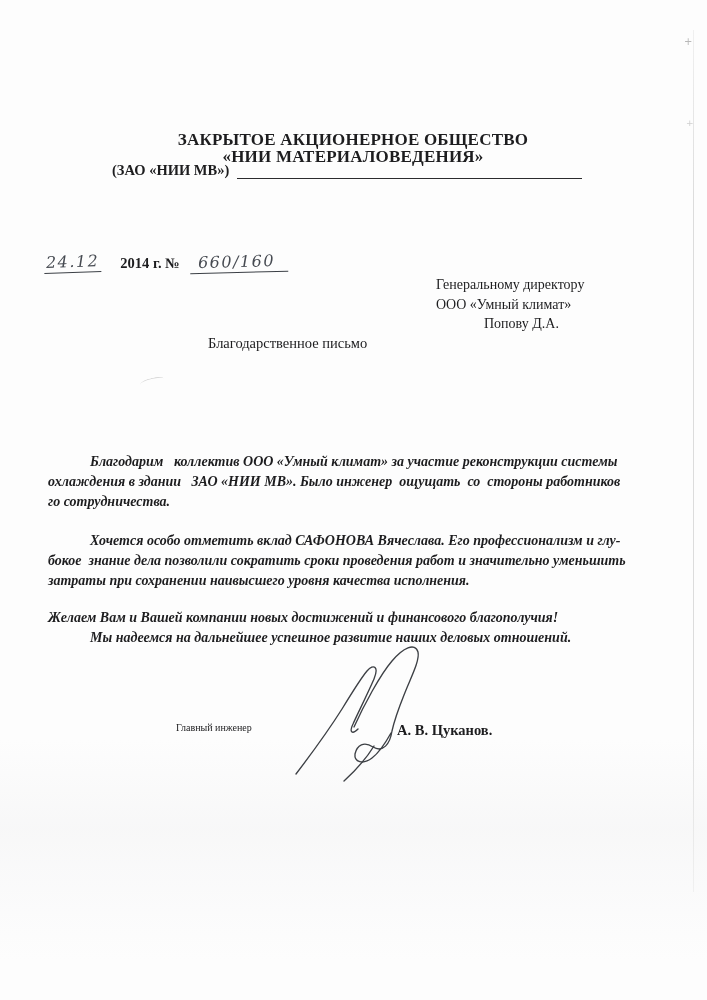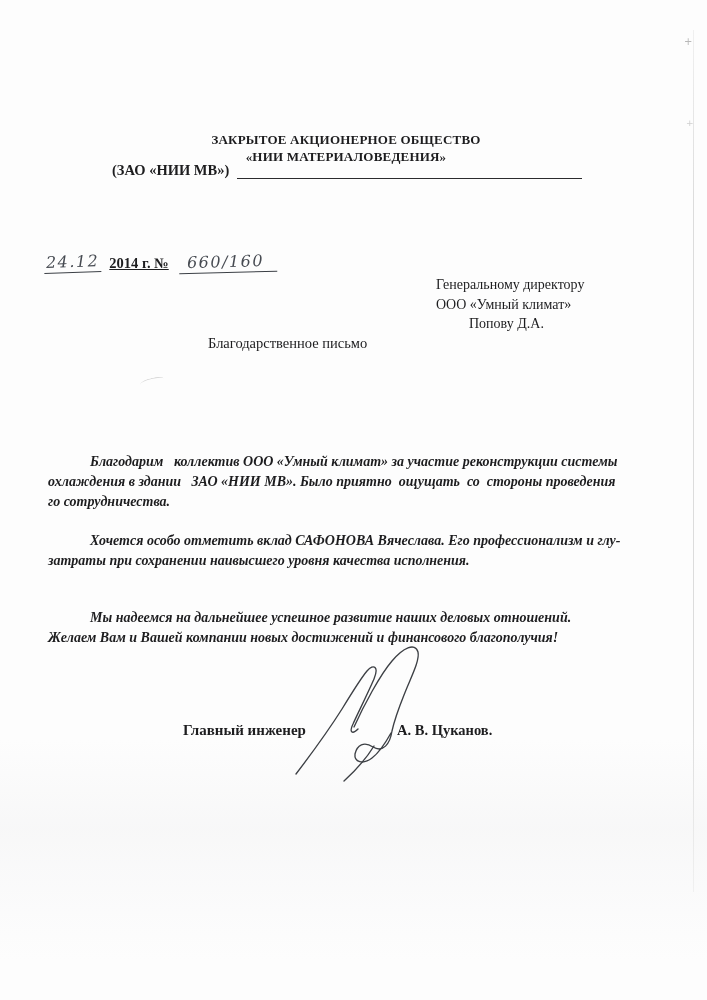--- a/index.html
+++ b/index.html
@@ -4,51 +4,51 @@
 <style>
   html,body{margin:0;padding:0;background:#ffffff;}
   .page{
     position:relative;width:707px;height:1000px;margin:0;
     background:#fdfdfd;overflow:hidden;
     font-family:"Liberation Serif",serif;color:#1d1d1f;
   }
   .abs{position:absolute;}
   .b{font-weight:bold;}
   
-  .org-center{left:8px;top:131px;width:676px;text-align:center;
-    font-weight:bold;font-size:13px;line-height:17px;letter-spacing:.2px;}
+  .org-center{left:15px;top:131px;width:676px;text-align:center;
+    font-weight:bold;font-size:17px;line-height:17px;letter-spacing:.2px;}
   .shortname-row{left:112px;top:162px;width:470px;display:flex;align-items:flex-end;
     font-weight:bold;font-size:14.5px;justify-content:flex-end;}
   .underline-fill{flex:1;border-bottom:1.6px solid #2b2b2d;margin-left:8px;height:14px;}
   .address-block{left:48px;top:179px;font-weight:bold;font-size:14.2px;line-height:15.6px;white-space:pre;}
   .email-link{font-weight:normal;text-decoration:underline;}
   
   .dateline{left:44px;top:252px;display:flex;align-items:flex-end;
     font-size:14.5px;font-weight:bold;}
   .hw{font-family:"DejaVu Serif",serif;font-style:italic;font-weight:normal;
     color:#474b52;font-size:16px;letter-spacing:1.5px;}
   .hw-date{display:inline-block;min-width:52px;border-bottom:1.2px solid #3c4046;
     transform:rotate(-2deg);padding:0 2px 1px 2px;}
   .hw-num{display:inline-block;min-width:84px;border-bottom:1.2px solid #3c4046;
     transform:rotate(-1.5deg);margin-left:8px;padding:0 6px 1px 8px;}
-  .printed-date{margin:0 2px 0 8px;padding-bottom:1px;text-decoration:underline;}
+  .printed-date{margin:0 2px 0 19px;padding-bottom:1px;}
   
   .recipient{left:436px;top:275px;font-size:14px;line-height:19.5px;}
-  .recipient .r3{margin-left:33px;}
+  .recipient .r3{margin-left:48px;}
   
   .subject{left:208px;top:335px;font-size:14.5px;}
   
   .para{left:48px;width:600px;font-weight:bold;font-size:14px;line-height:20px;}
   .para .line{white-space:pre;font-style:italic;}
   .para .indent{text-indent:42px;}
   .p1{top:452px;}
   .p2{top:531px;}
   .p3{top:608px;}
   
-  .signoff-title{left:183px;top:722px;font-weight:bold;font-size:15px;}
+  .signoff-title{left:176px;top:722px;font-weight:normal;font-size:10px;}
   .signoff-name{left:397px;top:722px;font-weight:bold;font-size:14.5px;}
   .sig-svg{left:0;top:0;width:707px;height:1000px;pointer-events:none;}
   
   .scan-edge{left:693px;top:30px;width:1px;height:862px;
     background:linear-gradient(#f0f0f0,#dcdcdc 20%,#dcdcdc 80%,#f0f0f0);}
   .scan-plus{left:684px;top:36px;color:#b8b8b8;font-size:10px;font-family:"DejaVu Sans",sans-serif;}
   .scan-plus2{left:686px;top:118px;color:#cfcfcf;font-size:9px;font-family:"DejaVu Sans",sans-serif;}
   .smudge{left:140px;top:378px;width:24px;height:6px;
     border-top:1.5px solid #d8d8d8;transform:rotate(-14deg);border-radius:60%;}
   .shade-bottom{left:0;top:740px;width:707px;height:220px;
@@ -83,32 +83,33 @@
     <div>ООО «Умный климат»</div>
     <div class="r3">Попову Д.А.</div>
   </div>
 
   <div class="abs subject">Благодарственное письмо</div>
 
   <div class="abs smudge"></div>
 
   <div class="abs para p1">
     <div class="line indent">Благодарим   коллектив ООО «Умный климат» за участие реконструкции системы</div>
-    <div class="line">охлаждения в здании   ЗАО «НИИ МВ». Было приятно  ощущать  со  стороны проведения</div>
+    <div class="line">охлаждения в здании   ЗАО «НИИ МВ». Было инженер  ощущать  со  стороны работников</div>
     <div class="line">го сотрудничества.</div>
   </div>
 
   <div class="abs para p2">
     <div class="line indent">Хочется особо отметить вклад САФОНОВА Вячеслава. Его профессионализм и глу-</div>
+    <div class="line">бокое  знание дела позволили сократить сроки проведения работ и значительно уменьшить</div>
     <div class="line">затраты при сохранении наивысшего уровня качества исполнения.</div>
   </div>
 
   <div class="abs para p3">
+    <div class="line">Желаем Вам и Вашей компании новых достижений и финансового благополучия!</div>
     <div class="line indent">Мы надеемся на дальнейшее успешное развитие наших деловых отношений.</div>
-    <div class="line">Желаем Вам и Вашей компании новых достижений и финансового благополучия!</div>
   </div>
 
   <div class="abs signoff-title">Главный инженер</div>
   <div class="abs signoff-name">А. В. Цуканов.</div>
 
   <svg class="abs sig-svg" viewBox="0 0 707 1000">
     <g fill="none" stroke="#3d4045" stroke-width="1.35" stroke-linecap="round">
       <path d="M296 774 C312 753 330 728 342 709 C353 691 361 678 367 671 C374 663 379 667 374 679 C367 695 358 713 353 724 C349 732 352 735 358 729"></path>
       <path d="M354 727 C364 705 380 675 392 661 C403 648 415 642 418 652 C420 661 410 679 404 695 C398 710 394 722 392 731 C390 744 383 753 373 747 C364 741 357 745 355 754 C354 762 363 765 372 758 C380 752 386 742 391 733"></path>
       <path d="M374 746 C366 759 355 771 344 781"></path>

